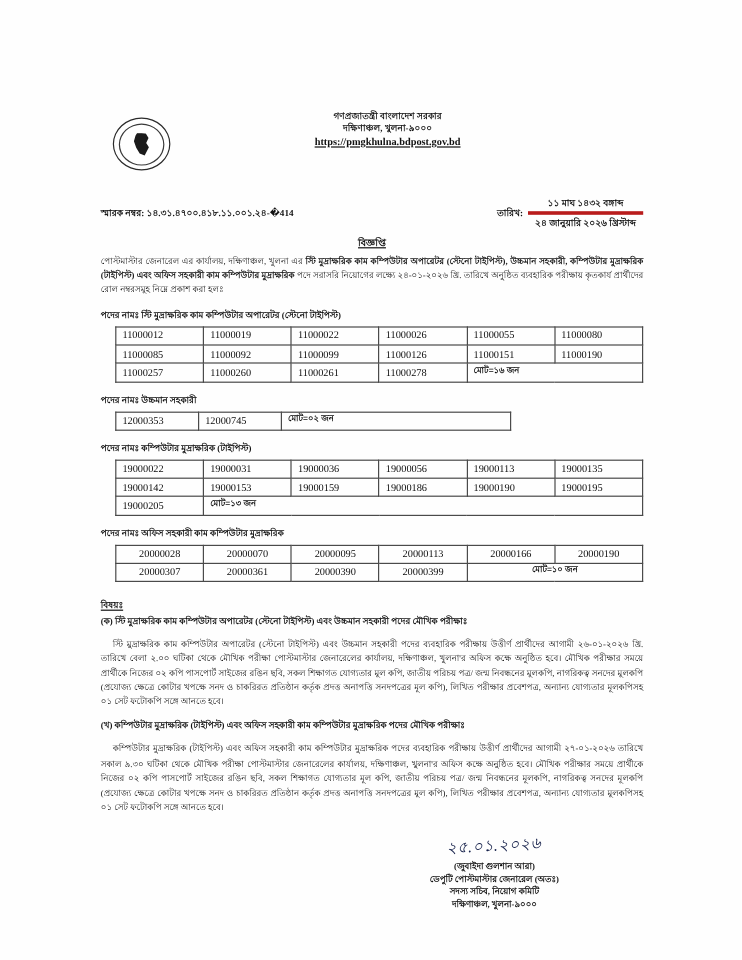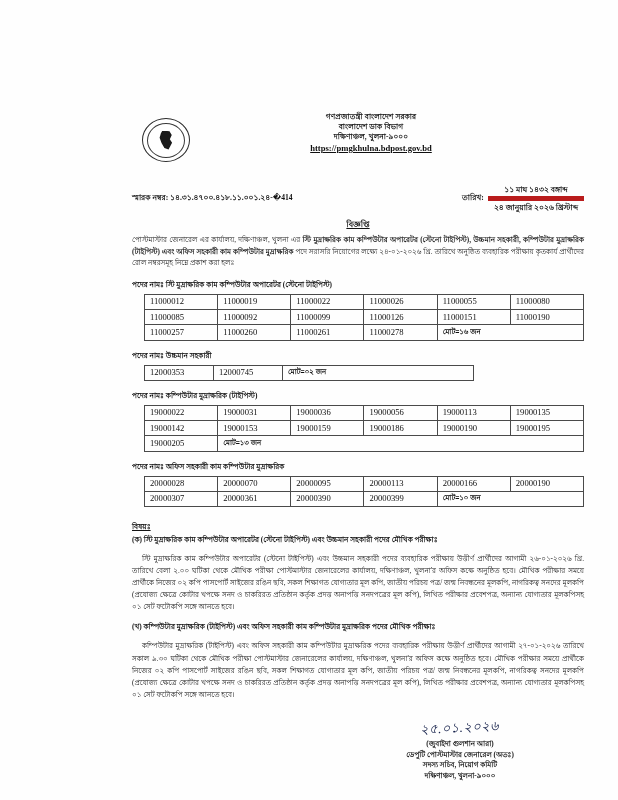--- a/index.html
+++ b/index.html
@@ -18,23 +18,22 @@
   .page {
     position: absolute;
     left: 0; top: 0;
     width: 618px;
     height: 800px;
     background: #fefefe;
   }
   .sheet {
     position: absolute;
     left: 84px;
-    top: 112px;
+    top: 92px;
     width: 452px;
-    margin-left: 48px;
   }
 
   
   .header {
     position: relative;
     min-height: 58px;
   }
   .seal {
     position: absolute;
     left: 10px;
@@ -98,21 +97,21 @@
     display: flex;
     align-items: flex-start;
     gap: 4px;
   }
   .date-label { padding-top: 7px; }
   .date-stack {
     text-align: center;
     line-height: 1.45;
   }
   .date-stack .bn-date {
-    border-bottom: 5px solid #b91c1c;
+    border-bottom: 3px solid #b91c1c;
     padding: 0 6px 1px 6px;
     display: block;
   }
   .date-stack .en-date {
     padding: 1px 6px 0 6px;
     display: block;
   }
 
   
   .notice-title {
@@ -159,21 +158,21 @@
   }
   table.rolls td.total {
     font-size: 7px;
     font-weight: 700;
     font-family: "Liberation Sans", sans-serif;
   }
   table.t1 td { width: 68px; }
   table.t2 td { width: 58px; }
   table.t2 td.total { width: 180px; text-align: left; }
   table.t3 td { width: 68px; }
-  table.t4 td { width: 68px; }
+  table.t4 td { width: 68px; text-align: center; }
 
   
   .subject-head {
     font-size: 7.4px;
     font-weight: 700;
     text-decoration: underline;
     margin-top: 14px;
     margin-bottom: 2px;
   }
   .clause-head {
@@ -224,21 +223,20 @@
     <div class="header">
       <div class="seal">
         <div class="ring">
           <div class="ring2">
               <div class="map"></div>
             </div>
         </div>
       </div>
       <div class="header-text">
         <div class="gov-line">গণপ্রজাতন্ত্রী বাংলাদেশ সরকার</div>
-        <div class="gov-line">বাংলাদেশ ডাক বিভাগ</div>
         <div class="gov-line">দক্ষিণাঞ্চল, খুলনা-৯০০০</div>
         <div class="url-line">https://pmgkhulna.bdpost.gov.bd</div>
       </div>
     </div>
 
     <div class="memo-row">
       <div class="memo-no">স্মারক নম্বর: ১৪.৩১.৪৭০০.৪১৮.১১.০০১.২৪-�414</div>
       <div class="date-block">
         <div class="date-label">তারিখ:</div>
         <div class="date-stack">

